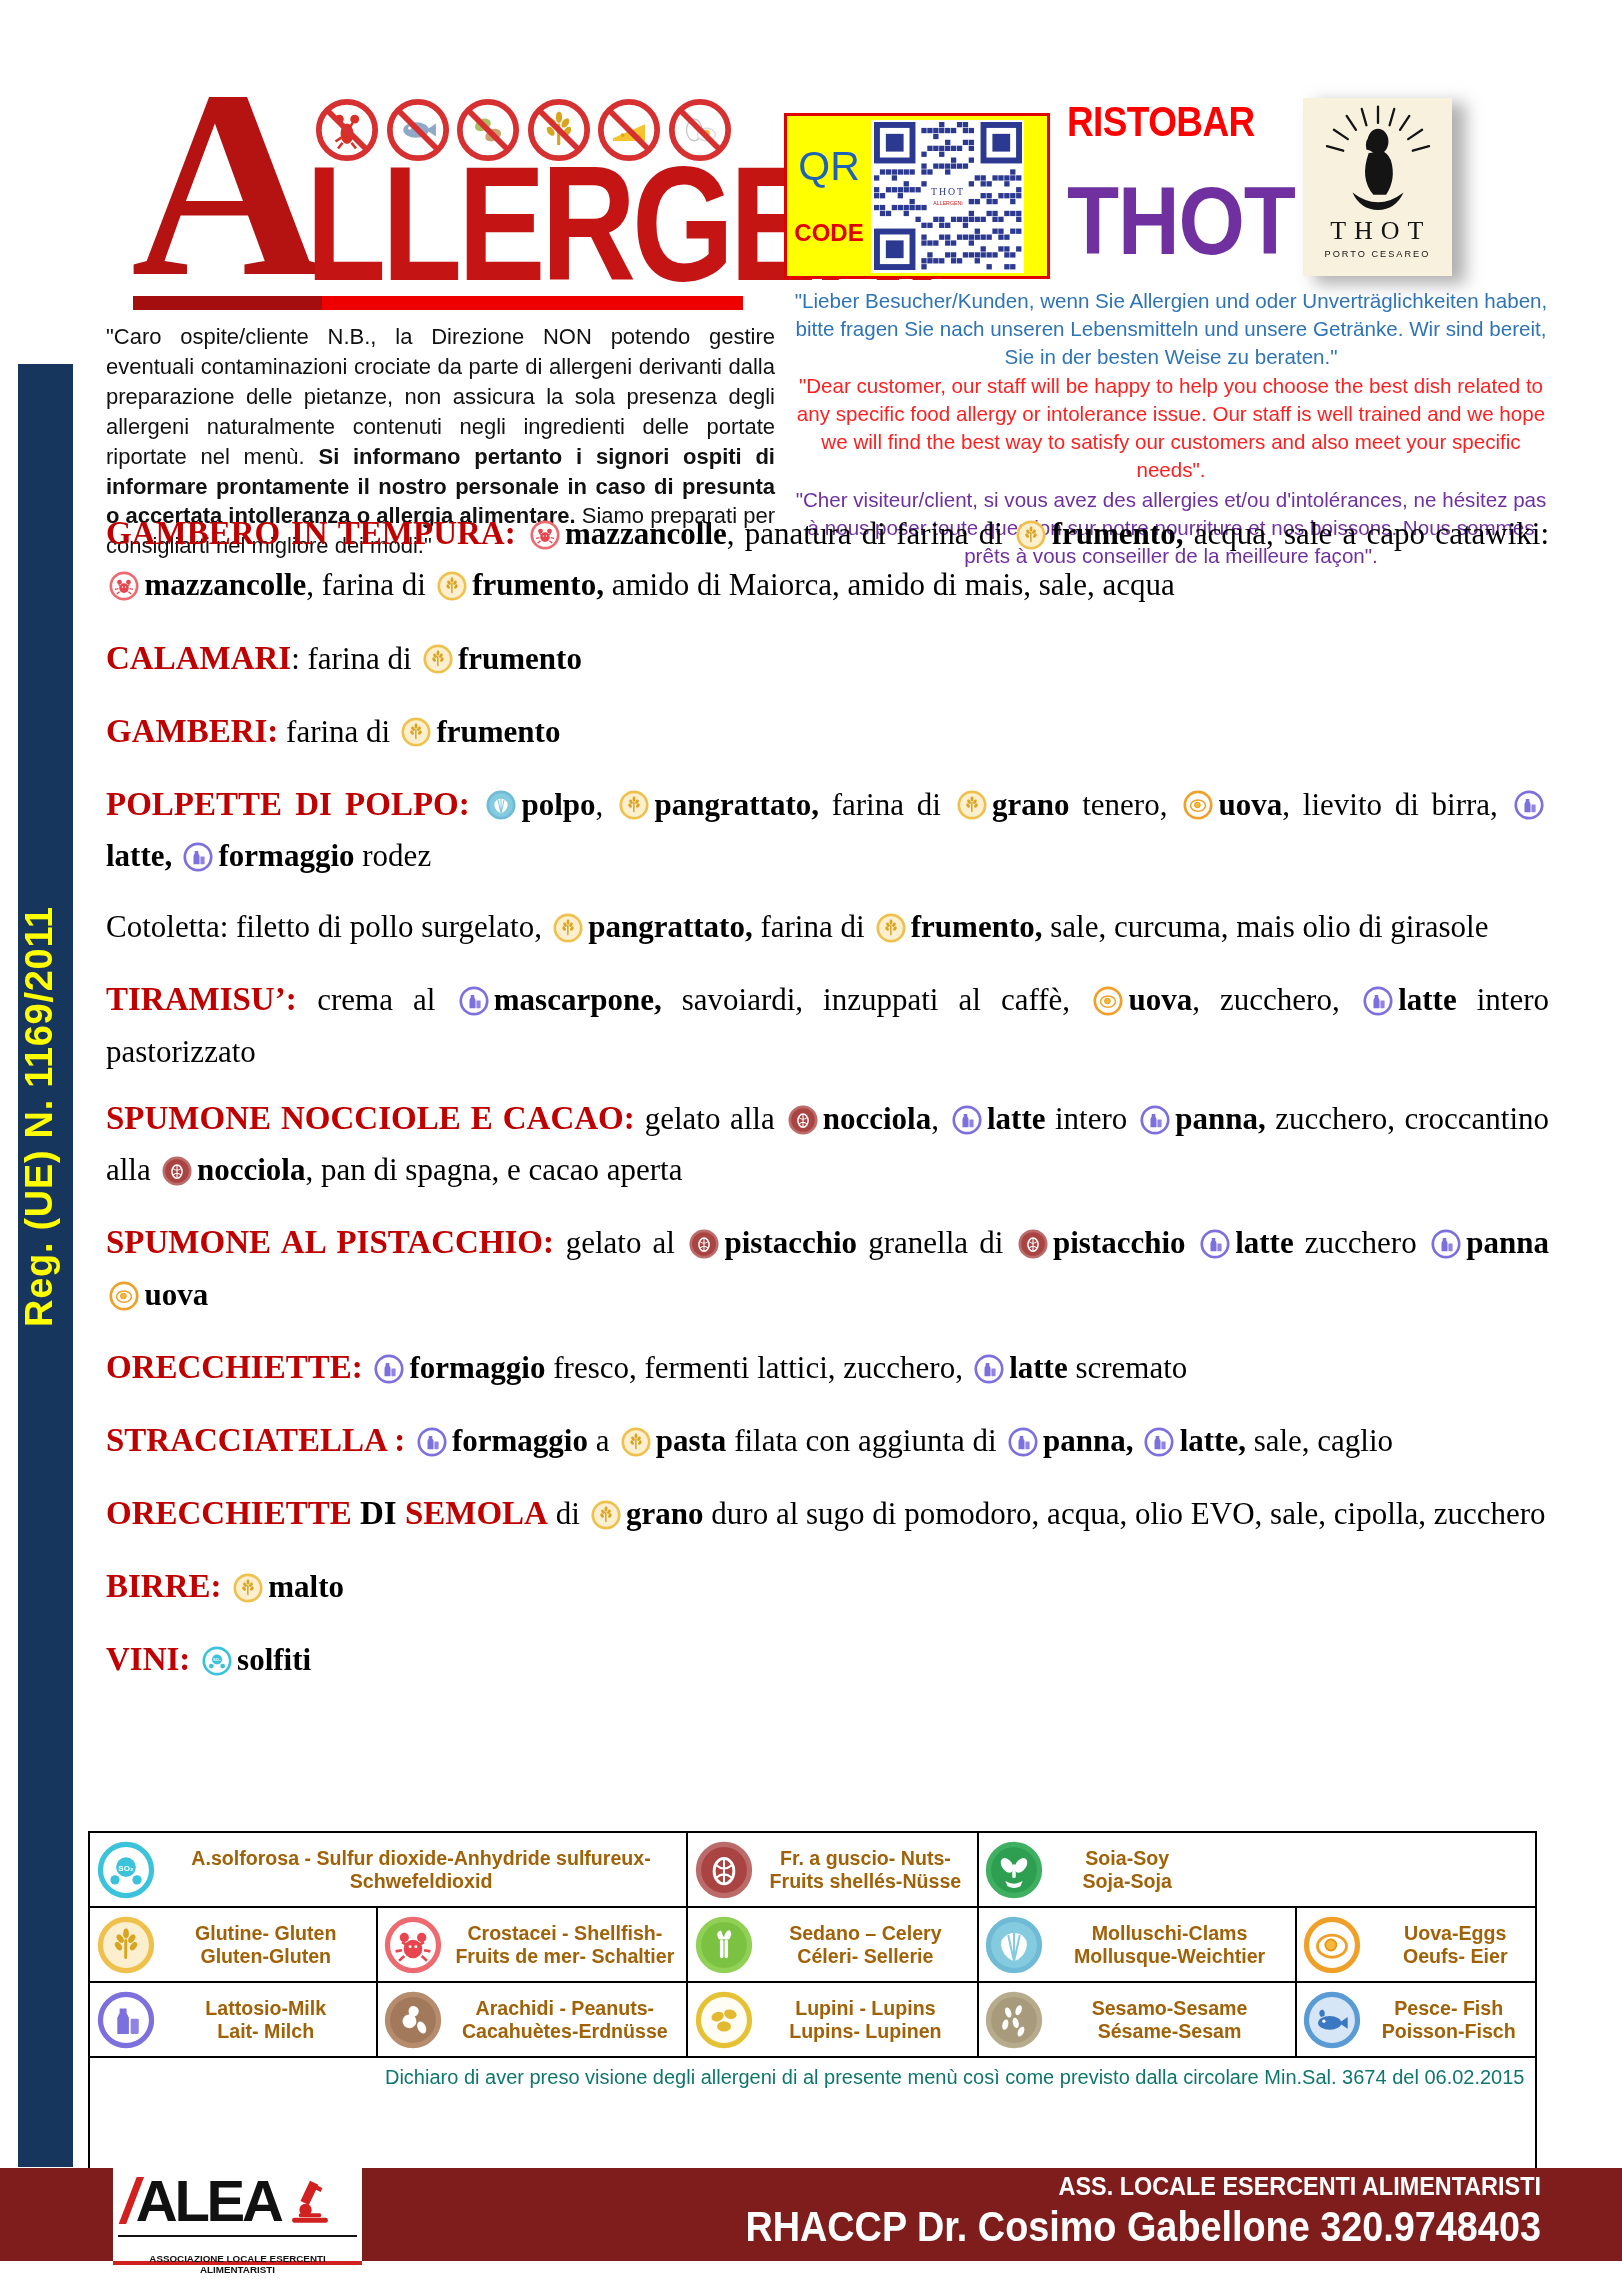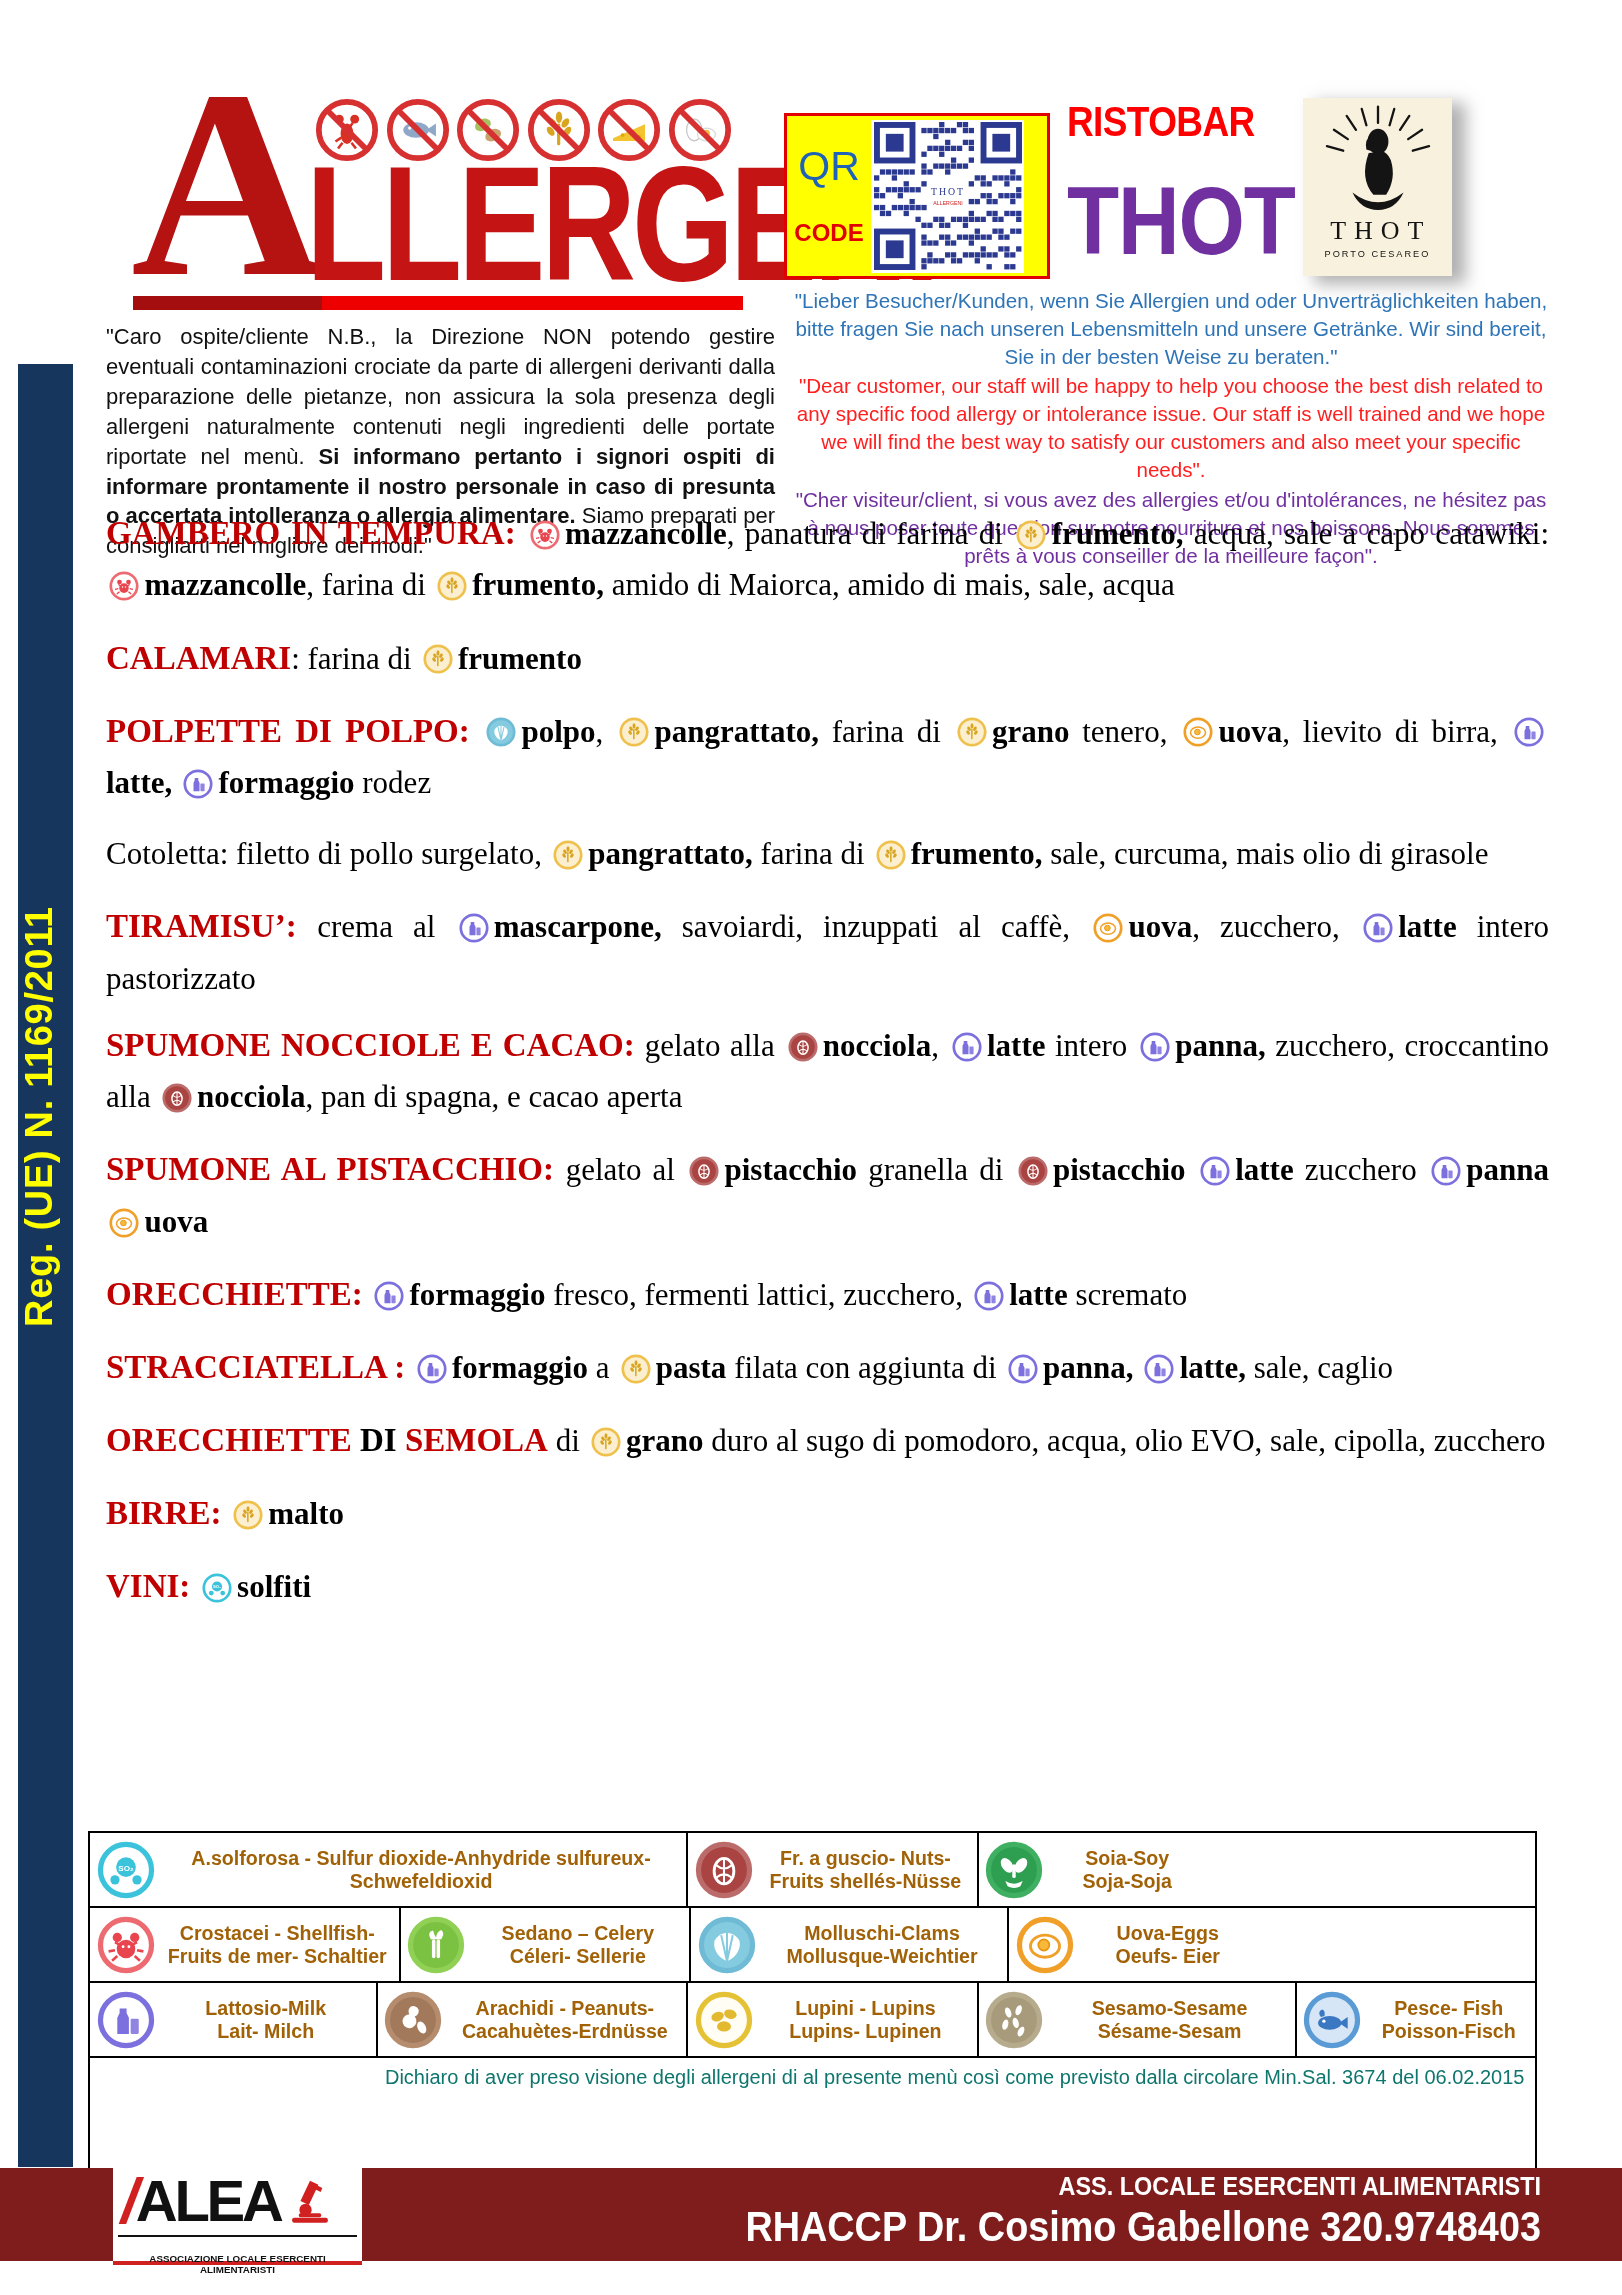--- a/index.html
+++ b/index.html
@@ -424,20 +424,31 @@
             <circle cx="50" cy="50" r="44" fill="#FBEFD0" stroke="#EFC14C" stroke-width="9"></circle>
             <g fill="#D9A520">
               <rect x="47" y="40" width="5" height="34" rx="2"></rect>
               <ellipse cx="50" cy="30" rx="5" ry="9"></ellipse>
               <ellipse cx="40" cy="39" rx="5" ry="8" transform="rotate(-35 40 39)"></ellipse>
               <ellipse cx="60" cy="39" rx="5" ry="8" transform="rotate(35 60 39)"></ellipse>
               <ellipse cx="37" cy="52" rx="5" ry="8" transform="rotate(-35 37 52)"></ellipse>
               <ellipse cx="63" cy="52" rx="5" ry="8" transform="rotate(35 63 52)"></ellipse>
             </g>
           </svg></span><span class="b">frumento</span></p>
+      <p class="item"><span class="head">GAMBERI:</span><span class="txt"> farina di </span><span class="icon mini"><svg viewBox="0 0 100 100">
+            <circle cx="50" cy="50" r="44" fill="#FBEFD0" stroke="#EFC14C" stroke-width="9"></circle>
+            <g fill="#D9A520">
+              <rect x="47" y="40" width="5" height="34" rx="2"></rect>
+              <ellipse cx="50" cy="30" rx="5" ry="9"></ellipse>
+              <ellipse cx="40" cy="39" rx="5" ry="8" transform="rotate(-35 40 39)"></ellipse>
+              <ellipse cx="60" cy="39" rx="5" ry="8" transform="rotate(35 60 39)"></ellipse>
+              <ellipse cx="37" cy="52" rx="5" ry="8" transform="rotate(-35 37 52)"></ellipse>
+              <ellipse cx="63" cy="52" rx="5" ry="8" transform="rotate(35 63 52)"></ellipse>
+            </g>
+          </svg></span><span class="b">frumento</span></p>
       <p class="item"><span class="head">POLPETTE  DI  POLPO:  </span><span class="icon mini"><svg viewBox="0 0 100 100">
             <circle cx="50" cy="50" r="44" fill="#85CBE0" stroke="#6FBBD6" stroke-width="9"></circle>
             <path d="M50 78 C31 71 25 52 29 42 C38 25 62 25 71 42 C75 52 69 71 50 78 Z" fill="#fff"></path>
             <path d="M50 78 L40 33 M50 78 L50 29 M50 78 L60 33" stroke="#85CBE0" stroke-width="3.5" fill="none"></path>
           </svg></span><span class="b">polpo</span><span class="txt">, </span><span class="icon mini"><svg viewBox="0 0 100 100">
             <circle cx="50" cy="50" r="44" fill="#FBEFD0" stroke="#EFC14C" stroke-width="9"></circle>
             <g fill="#D9A520">
               <rect x="47" y="40" width="5" height="34" rx="2"></rect>
               <ellipse cx="50" cy="30" rx="5" ry="9"></ellipse>
               <ellipse cx="40" cy="39" rx="5" ry="8" transform="rotate(-35 40 39)"></ellipse>
@@ -665,20 +676,37 @@
                 <path d="M35 69 q15 9 30 0 l-4 9 q-11 6 -22 0 z"></path>
               </g>
             </svg></span>
       <div class="lbl">
             <div>Soia-Soy</div>
             <div>Soja-Soja</div>
           </div>
         </div>
       </div>
       <div class="trow">
+        <div class="tcell" style="width: 19.9%;">
+          <span class="icon-big"><svg viewBox="0 0 100 100">
+              <circle cx="50" cy="50" r="44" fill="#FBEFD0" stroke="#EFC14C" stroke-width="9"></circle>
+              <g fill="#D9A520">
+                <rect x="47" y="40" width="5" height="34" rx="2"></rect>
+                <ellipse cx="50" cy="30" rx="5" ry="9"></ellipse>
+                <ellipse cx="40" cy="39" rx="5" ry="8" transform="rotate(-35 40 39)"></ellipse>
+                <ellipse cx="60" cy="39" rx="5" ry="8" transform="rotate(35 60 39)"></ellipse>
+                <ellipse cx="37" cy="52" rx="5" ry="8" transform="rotate(-35 37 52)"></ellipse>
+                <ellipse cx="63" cy="52" rx="5" ry="8" transform="rotate(35 63 52)"></ellipse>
+              </g>
+            </svg></span>
+      <div class="lbl">
+            <div>Glutine- Gluten</div>
+            <div>Gluten-Gluten</div>
+          </div>
+        </div>
         <div class="tcell" style="width: 21.5%;">
           <span class="icon-big"><svg viewBox="0 0 100 100">
               <circle cx="50" cy="50" r="44" fill="#fff" stroke="#EC6A70" stroke-width="9"></circle>
               <g fill="#E8454F">
                 <circle cx="50" cy="57" r="16"></circle>
                 <circle cx="35" cy="37" r="8"></circle>
                 <circle cx="65" cy="37" r="8"></circle>
                 <path d="M31 45 L43 52 M69 45 L57 52 M35 69 L26 77 M65 69 L74 77 M31 59 L20 61 M69 59 L80 61" stroke="#E8454F" stroke-width="4.5" fill="none"></path>
                 <circle cx="45" cy="53" r="2.5" fill="#fff"></circle>
                 <circle cx="55" cy="53" r="2.5" fill="#fff"></circle>

